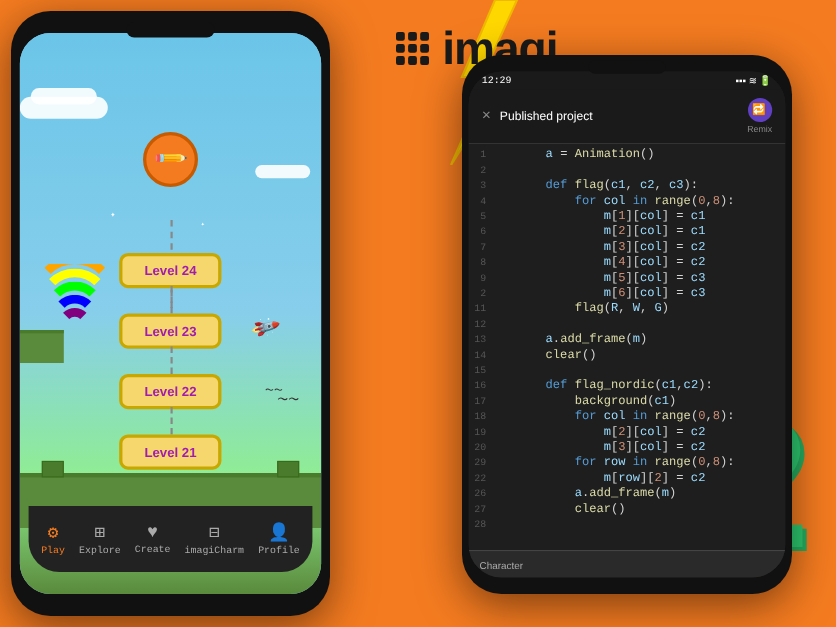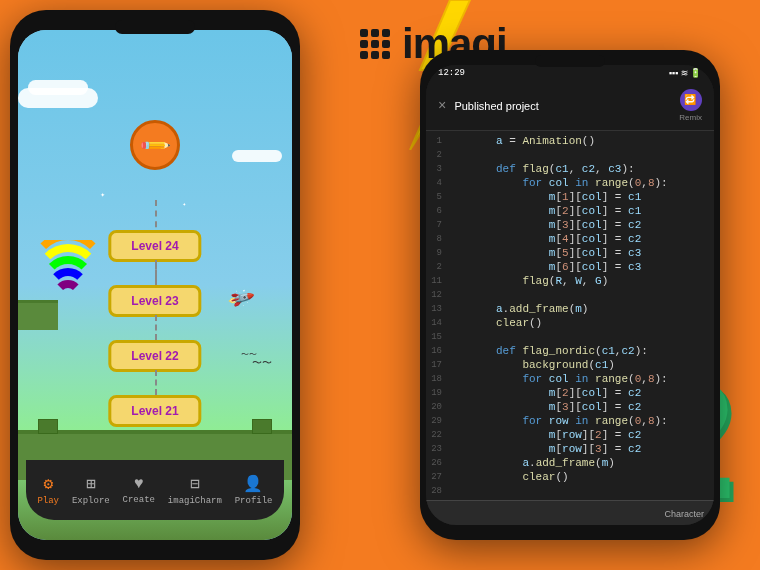--- a/index.html
+++ b/index.html
@@ -542,34 +542,30 @@
       </div>
       <div class="code-line">
         <span class="line-num">29</span>
         <span class="line-code">    <span class="kw-blue">for</span> <span class="kw-light">row</span> <span class="kw-blue">in</span> <span class="kw-yellow">range</span>(<span class="kw-orange">0</span>,<span class="kw-orange">8</span>):</span>
       </div>
       <div class="code-line">
         <span class="line-num">22</span>
         <span class="line-code">        <span class="kw-light">m</span>[<span class="kw-light">row</span>][<span class="kw-orange">2</span>] = <span class="kw-light">c2</span></span>
       </div>
       <div class="code-line">
-        <span class="line-num">23</span>
-        <span class="line-code">        <span class="kw-light">m</span>[<span class="kw-light">row</span>][<span class="kw-orange">3</span>] = <span class="kw-light">c2</span></span>
-      </div>
-      <div class="code-line">
         <span class="line-num">26</span>
         <span class="line-code">    <span class="kw-light">a</span>.<span class="kw-yellow">add_frame</span>(<span class="kw-light">m</span>)</span>
       </div>
       <div class="code-line">
         <span class="line-num">27</span>
         <span class="line-code">    <span class="kw-yellow">clear</span>()</span>
       </div>
       <div class="code-line">
         <span class="line-num">28</span>
         <span class="line-code"></span>
       </div>
 
-      <div style="position:absolute;bottom:0;left:0;right:0;background:#2a2a2a;padding:3px 10px;border-top:1px solid #444;text-align:right;">
+      <div style="position:absolute;bottom:0;left:0;right:0;background:#2a2a2a;padding:3px 10px;border-top:1px solid #444;">
         <span style="color:#aaa;font-size:9px;font-family:Arial,sans-serif">Character</span>
       </div>
     </div>
   </div>
 </div>
 
 </body></html>

